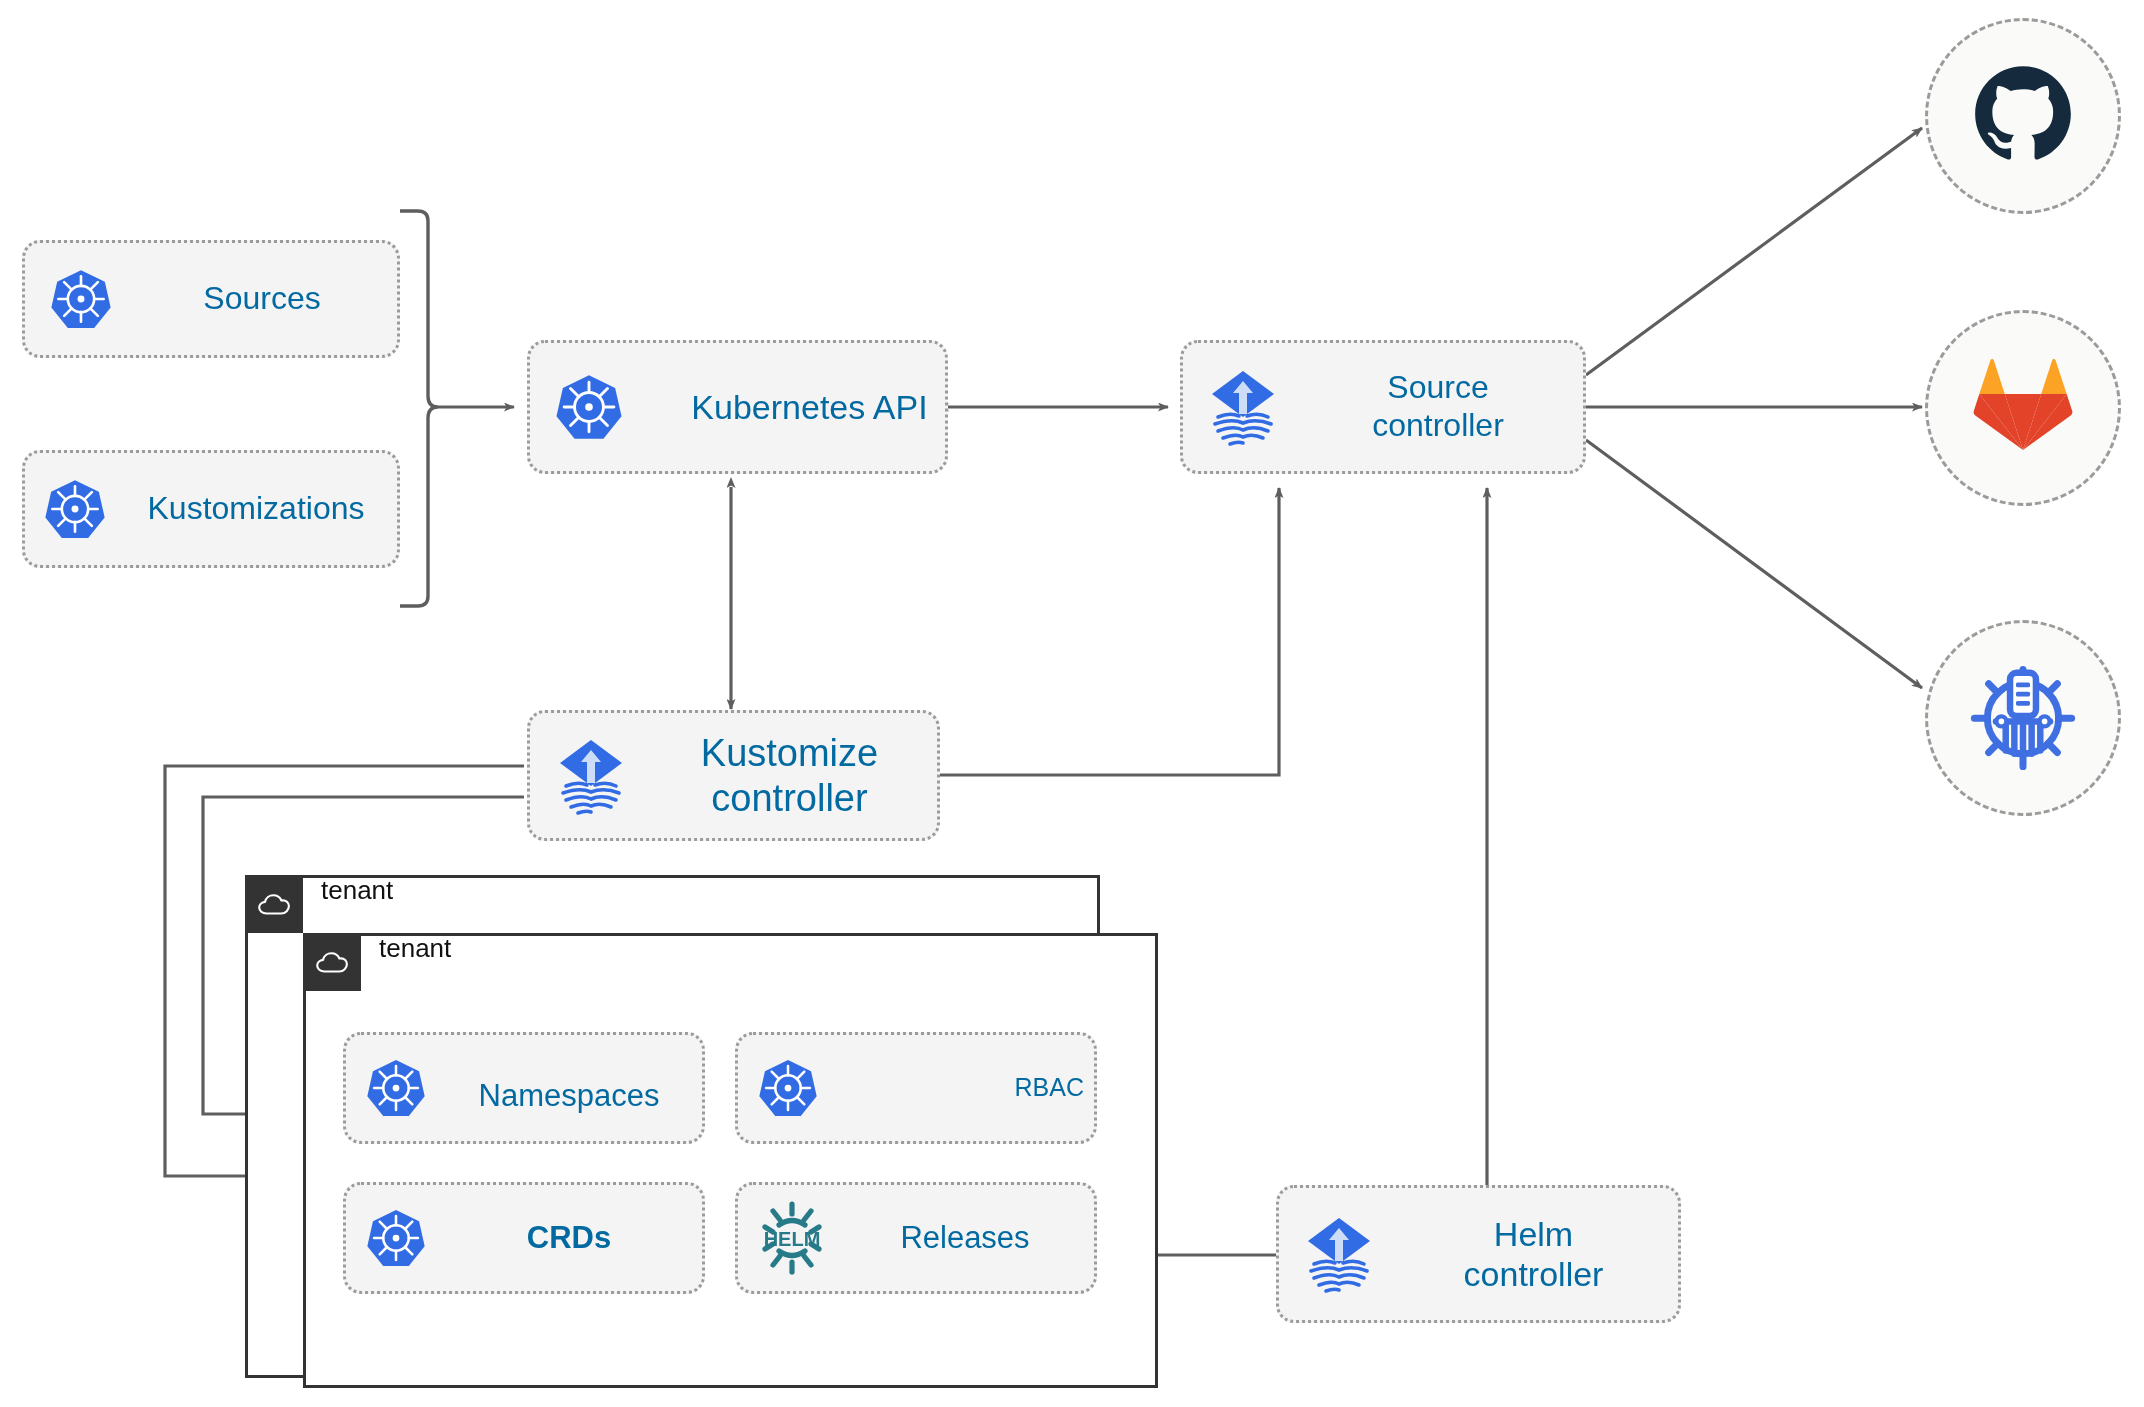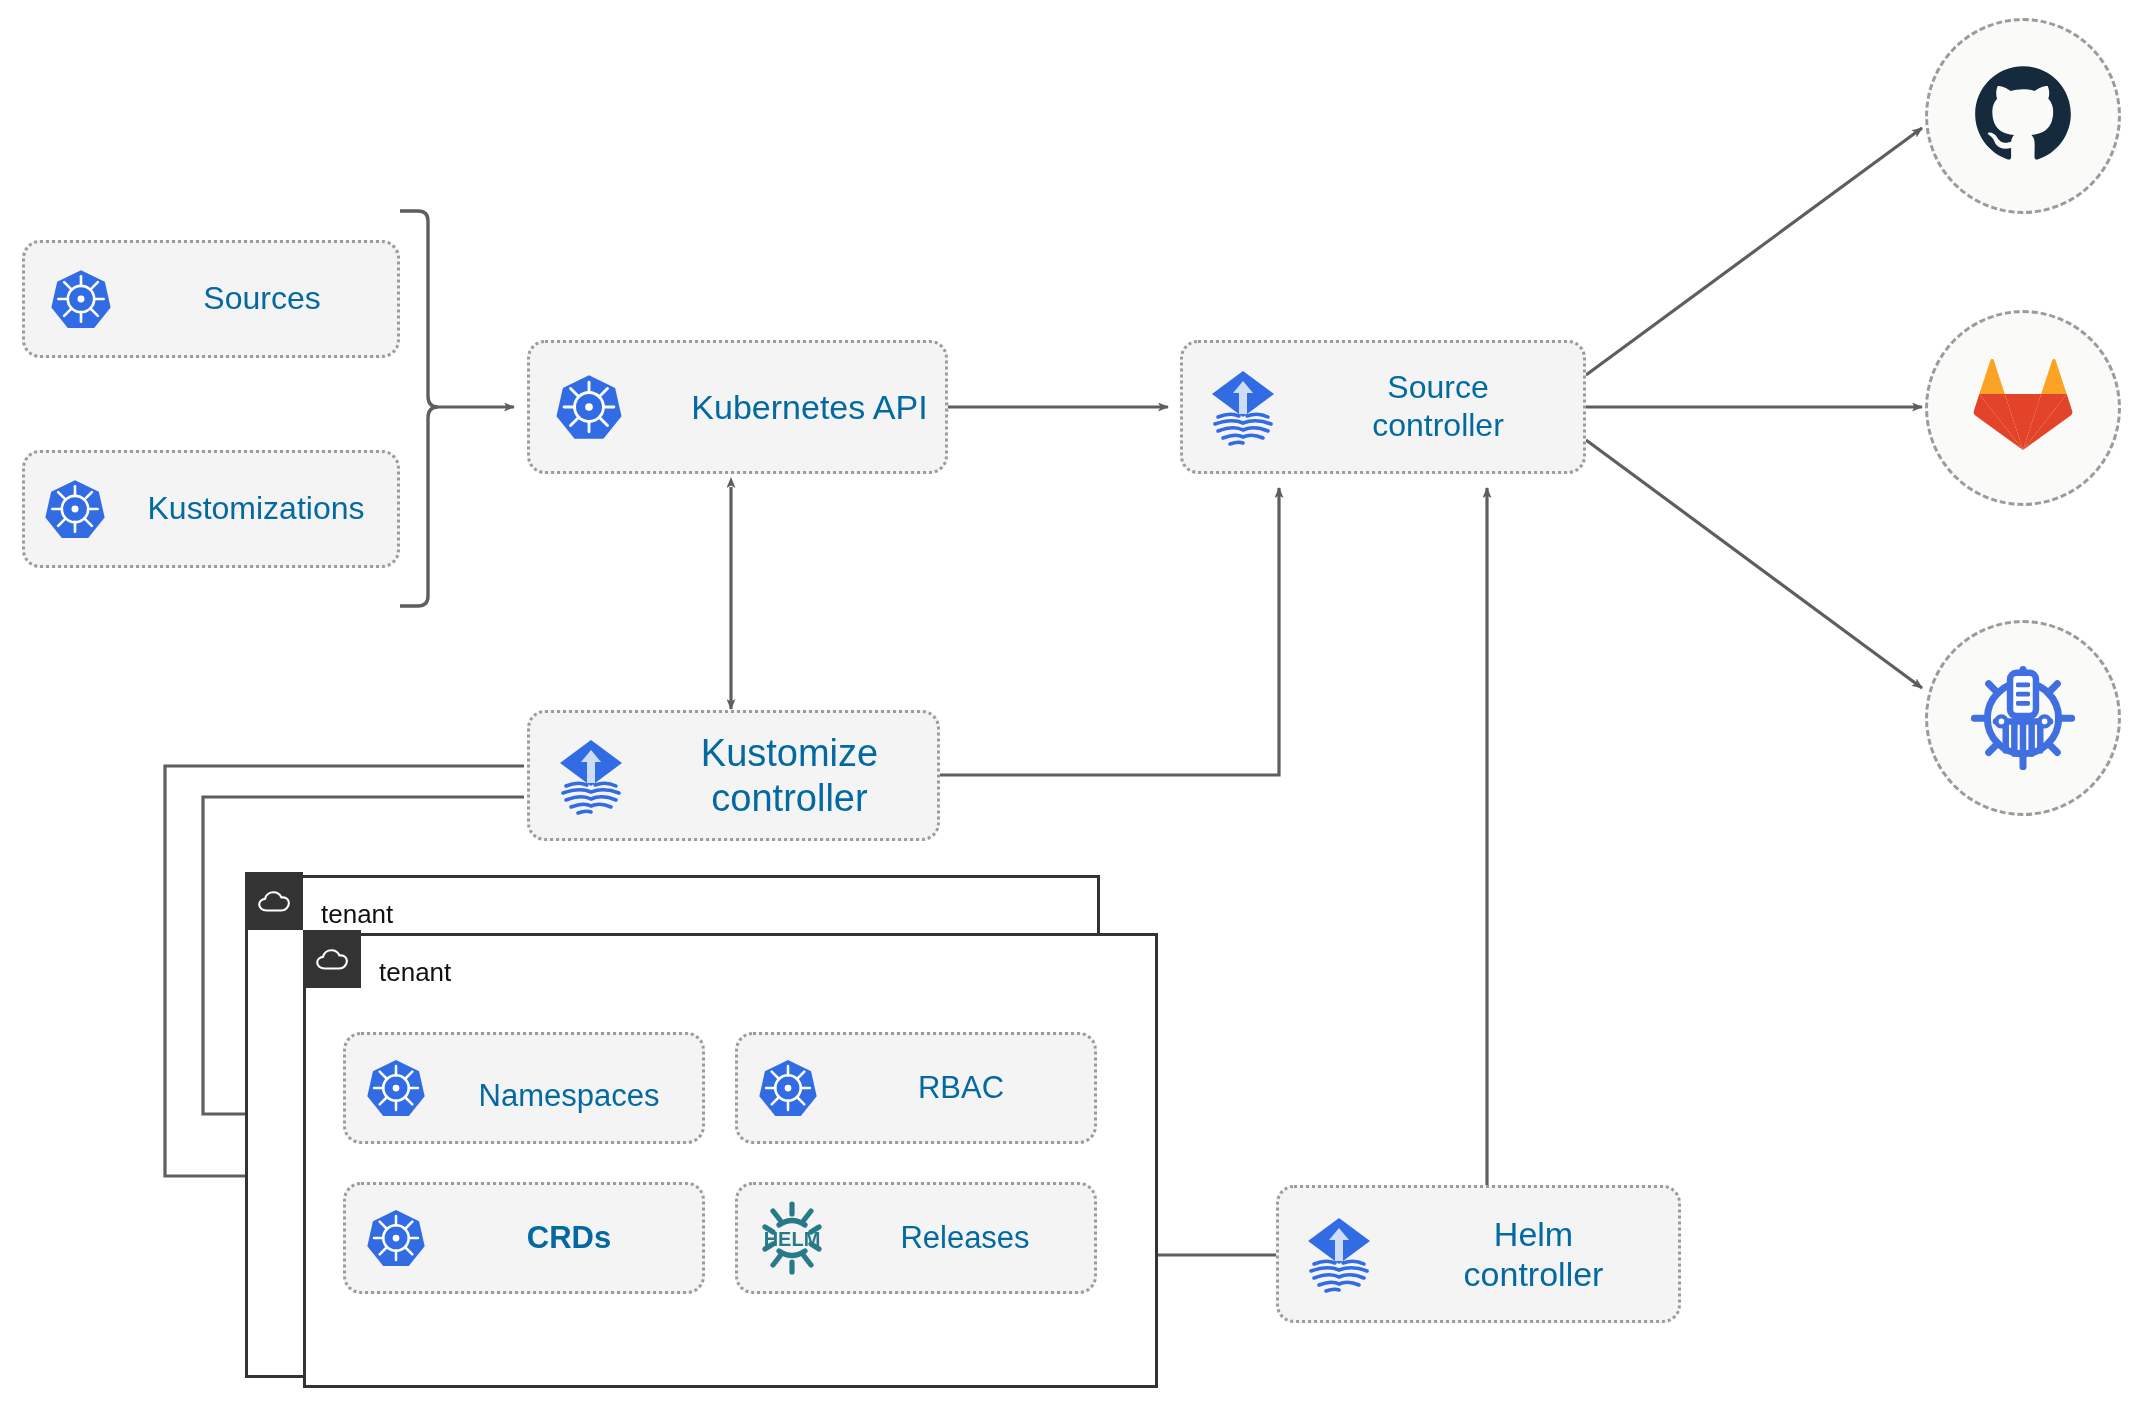--- a/index.html
+++ b/index.html
@@ -55,21 +55,21 @@
     position: absolute;
     background: #ffffff;
     border: 3px solid #333333;
     z-index: 3;
   }
   .tenant-head {
     position: absolute;
     top: -3px; left: -3px;
     height: 55px;
     display: flex;
-    align-items: flex-end;
+    align-items: flex-start;
     z-index: 4;
   }
   .tenant-badge {
     width: 58px; height: 58px;
     background: #333333;
     display: flex;
     align-items: center;
     justify-content: center;
   }
   .tenant-title {
@@ -308,21 +308,21 @@
           <path d="M18.4 32 L8.6 32"></path>
             <path d="M45.6 32 L55.4 32"></path>
           <path d="M22.4 22.4 L14.6 14.6"></path>
             <path d="M41.6 41.6 L49.4 49.4"></path>
           <path d="M41.6 22.4 L49.4 14.6"></path>
             <path d="M22.4 41.6 L14.6 49.4"></path>
         </g>
         <circle cx="32" cy="32" r="3.6" fill="#ffffff"></circle>
       </svg>
     </span>
-    <span class="lbl" style="font-size:31px;">RBAC</span>
+    <span class="lbl" style="font-size:25px;text-align:right;">RBAC</span>
   </div>
 
   <div class="node" style="left:343px; top:1182px; width:362px; height:112px;">
     <span class="ico" style="width:100px;">
       <svg width="60" height="60" viewBox="0 0 64 64" xmlns="http://www.w3.org/2000/svg">
         <path d="M32 2.2 L56.6 14.1 L62.6 40.7 L45.6 61.9 L18.4 61.9 L1.4 40.7 L7.4 14.1 Z" fill="#326ce5"></path>
         <g fill="none" stroke="#ffffff" stroke-width="2.7" stroke-linecap="round">
           <circle cx="32" cy="32" r="13.6"></circle>
           <path d="M32 18.4 L32 8.6"></path>
             <path d="M32 45.6 L32 55.4"></path>

